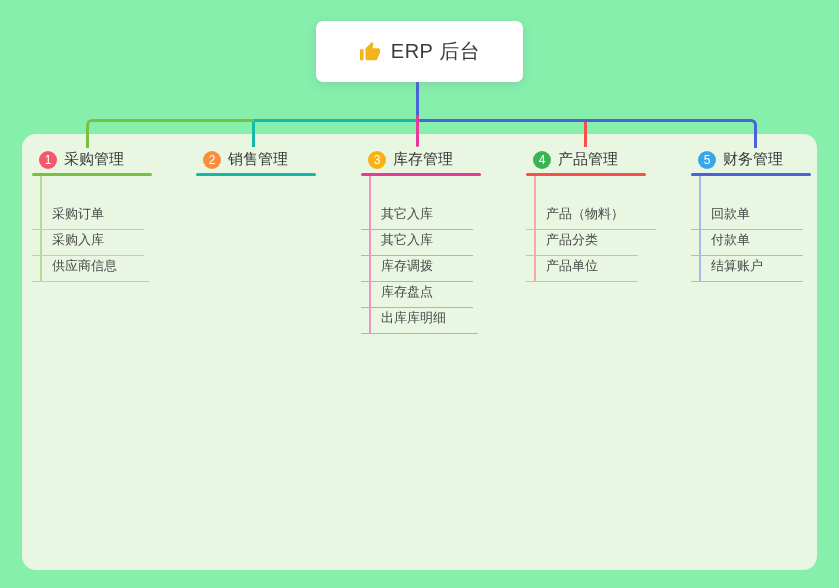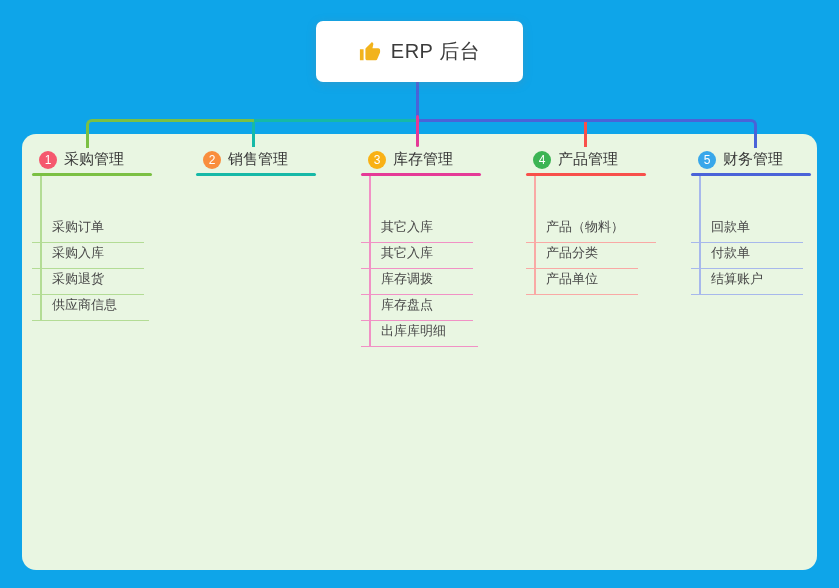--- a/index.html
+++ b/index.html
@@ -1,17 +1,17 @@
 <!DOCTYPE html>
 <html><head>
 <meta charset="utf-8">
 <style>
   html,body{margin:0;padding:0;background:#fff;}
   body{font-family:"Liberation Sans","DejaVu Sans",sans-serif;}
-  #stage{position:relative;width:839px;height:588px;background:#0ea5e9;overflow:hidden;}
+  #stage{position:relative;width:839px;height:588px;background:#86efac;overflow:hidden;}
 
   
   .panel{position:absolute;left:22px;top:134px;width:795px;height:436px;
          background:#e9f6e2;border-radius:14px;}
 
   
   .root{position:absolute;left:316px;top:21px;width:207px;height:61px;background:#ffffff;
         border-radius:7px;box-shadow:0 2px 10px rgba(120,130,140,.28);
         display:flex;align-items:center;justify-content:center;gap:10px;cursor:pointer;}
   .root .rlabel{font-size:20px;color:#3b3b3b;letter-spacing:.5px;}
@@ -29,21 +29,21 @@
 
   
   .branch{position:absolute;top:146px;width:150px;}
   .branch-header{display:flex;align-items:center;gap:7px;height:27px;padding-left:7px;cursor:pointer;}
   .badge{width:18px;height:18px;border-radius:50%;color:#fff;font-size:12px;line-height:18px;
          text-align:center;flex:0 0 18px;}
   .blabel{font-size:15px;color:#383838;}
   .branch-underline{width:120px;height:3px;border-radius:2px;background:var(--line);}
   .branch-items{position:relative;}
   .branch-items::before{content:"";position:absolute;left:8px;top:0;bottom:0;width:1.5px;background:var(--ilc);}
-  .branch-items{padding-top:41px;}
+  .branch-items{padding-top:28px;}
   .item{width:fit-content;min-width:60px;padding:0 32px 6px 20px;border-bottom:1px solid var(--ilc);
         font-size:13px;line-height:19px;color:#484848;white-space:nowrap;cursor:pointer;}
   .item + .item{}
 </style>
 </head>
 <body>
 
 <div id="stage">
   <div class="panel"></div>
 
@@ -68,21 +68,20 @@
 
 <div class="branch" style="left: 32px; --line: #7bc043; --ilc: #b3dc95;">
       <div class="branch-header">
         <span class="badge" style="background: rgb(245, 88, 110);">1</span>
         <span class="blabel">采购管理</span>
       </div>
       <div class="branch-underline"></div>
       <div class="branch-items">
         <div class="item"><span>采购订单</span></div>
         <div class="item"><span>采购入库</span></div>
-        <div class="item"><span>采购退货</span></div>
         <div class="item"><span>供应商信息</span></div>
       </div>
     </div>
     <div class="branch" style="left: 196px; --line: #16b9a7; --ilc: #8ed8cc;">
       <div class="branch-header">
         <span class="badge" style="background: rgb(249, 142, 61);">2</span>
         <span class="blabel">销售管理</span>
       </div>
       <div class="branch-underline"></div>
     </div>

